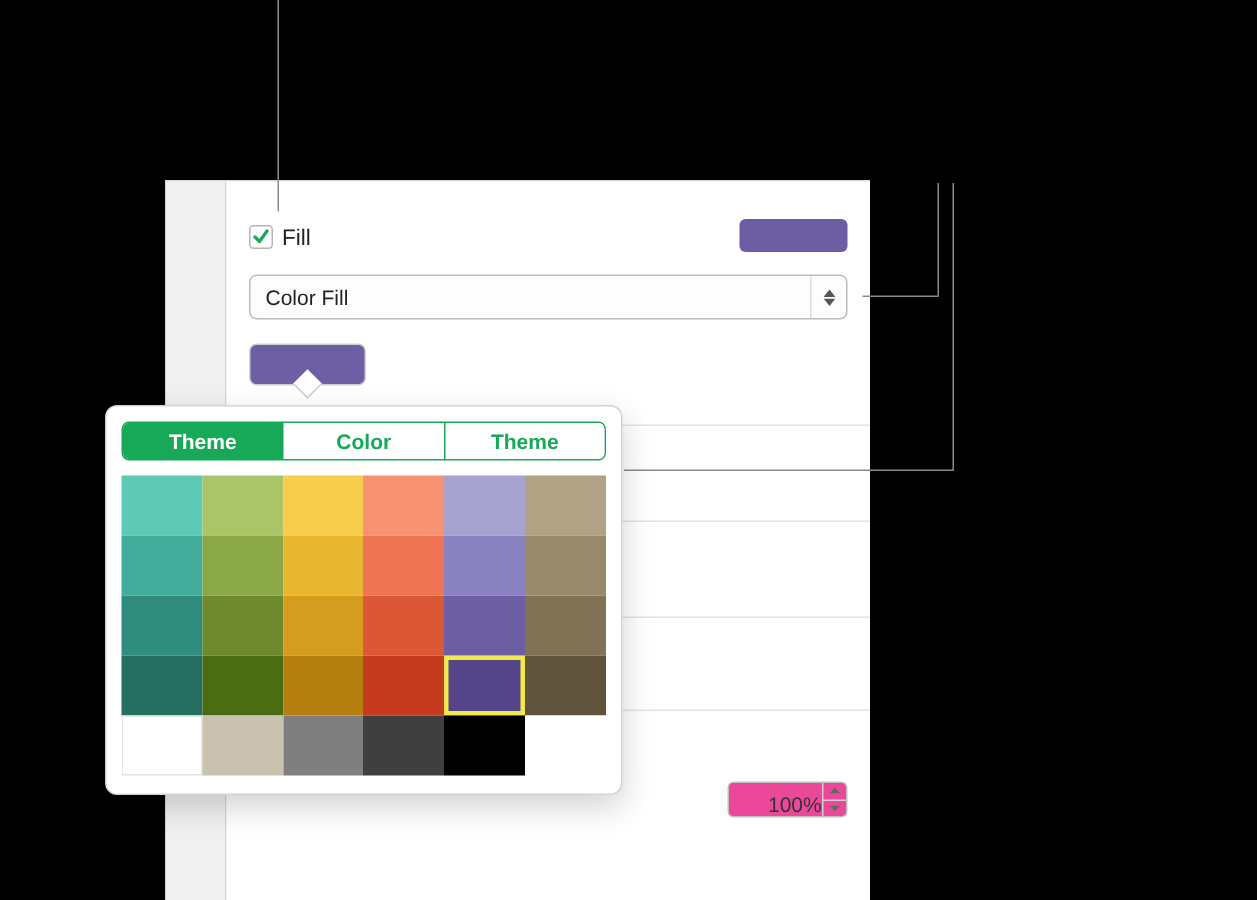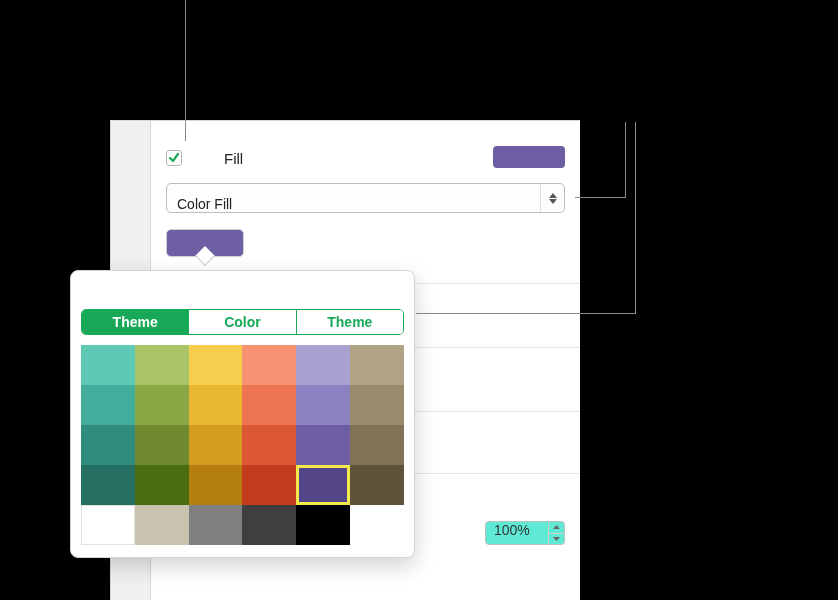--- a/index.html
+++ b/index.html
@@ -49,38 +49,38 @@
     width: 16px; height: 16px;
     border: 1px solid #b5b5b5;
     border-radius: 3px;
     background: #fff;
     display: flex;
     align-items: center;
     justify-content: center;
     margin-right: 6px;
   }
   .checkbox svg { width: 12px; height: 12px; }
-  .fill-label { font-size: 15px; color: #222; margin-left: 36px; }
+  .fill-label { font-size: 15px; color: #222; }
   .swatch-big {
     position: absolute;
     right: 0; top: 0;
     width: 72px; height: 22px;
     border-radius: 4px;
     background: #6d5da3;
   }
   .dropdown {
     position: absolute;
     left: 15px; top: 62px; right: 15px;
     height: 30px;
     border: 1px solid #bcbcbc;
     border-radius: 5px;
     background: #fdfdfd;
     display: flex;
-    align-items: flex-start;
-    padding: 12px 10px;
+    align-items: center;
+    padding: 0 10px;
     font-size: 14px;
     color: #222;
   }
   .dropdown-arrows {
     position: absolute;
     right: 0; top: 0;
     width: 24px; height: 100%;
     border-left: 1px solid #ddd;
     display: flex;
     flex-direction: column;
@@ -113,24 +113,24 @@
   .sep2 { position: absolute; left: 0; right: 0; top: 226px; height: 1px; background: #e3e3e3; }
   .sep3 { position: absolute; left: 0; right: 0; top: 290px; height: 1px; background: #e3e3e3; }
   .sep4 { position: absolute; left: 0; right: 0; top: 352px; height: 1px; background: #e3e3e3; }
   
   .opacity-box {
     position: absolute;
     right: 15px; top: 400px;
     width: 80px; height: 24px;
     border: 1px solid #c0c0c0;
     border-radius: 4px;
-    background: #5eead4;
-    display: flex;
-    align-items: flex-start;
-    padding-left: 8px;
+    background: #ec4899;
+    display: flex;
+    align-items: flex-end;
+    padding-left: 26px;
     font-size: 14px;
   }
   .stepper {
     position: absolute;
     right: 0; top: 0;
     width: 16px; height: 100%;
     display: flex;
     flex-direction: column;
   }
   .stepper div {
@@ -154,21 +154,20 @@
     box-shadow: 0 8px 22px rgba(0,0,0,0.18);
     z-index: 50;
     padding: 10px 10px 12px 10px;
   }
   .seg {
     display: flex;
     border: 1px solid #17a957;
     border-radius: 5px;
     overflow: hidden;
     height: 26px;
-    margin-top: 28px;
   }
   .seg div {
     flex: 1;
     display: flex;
     align-items: center;
     justify-content: center;
     font-size: 14px;
     font-weight: 600;
     color: #17a957;
     background: #fff;

